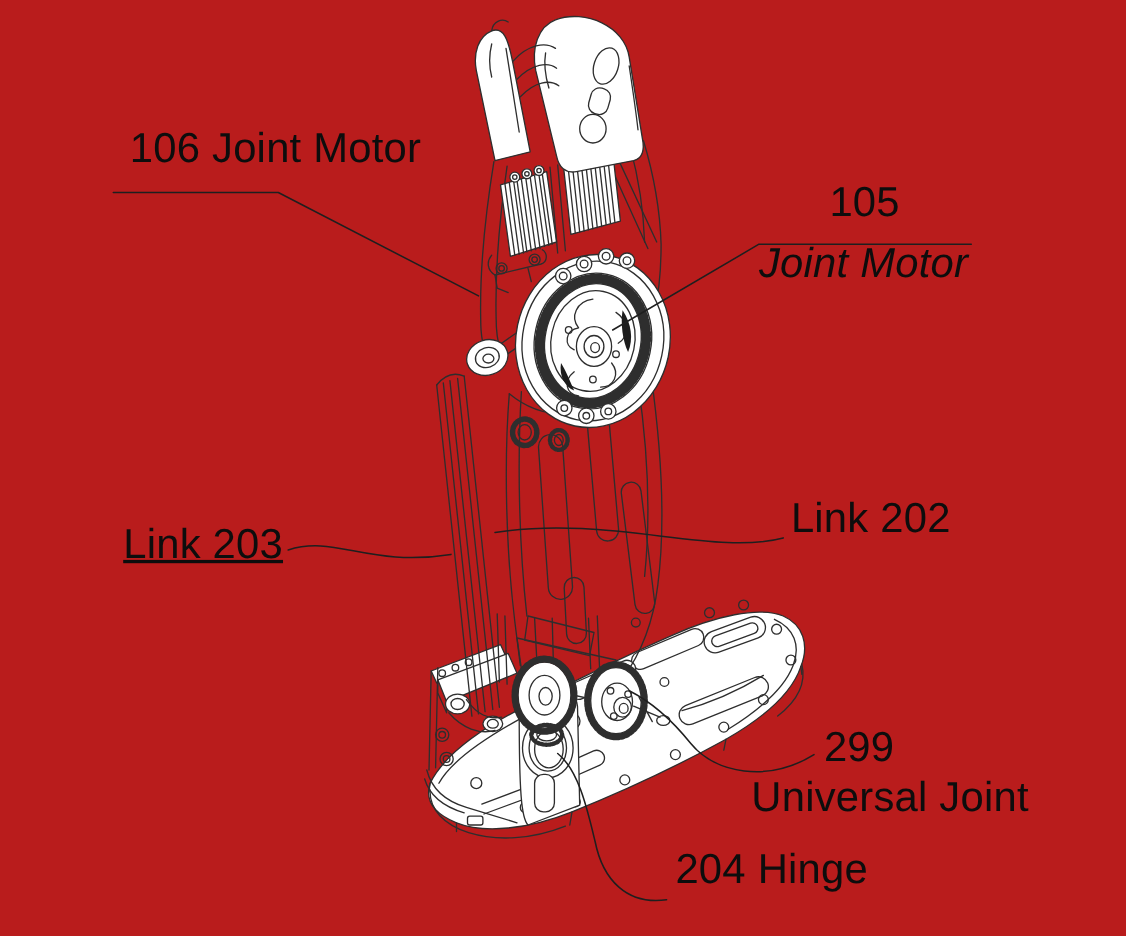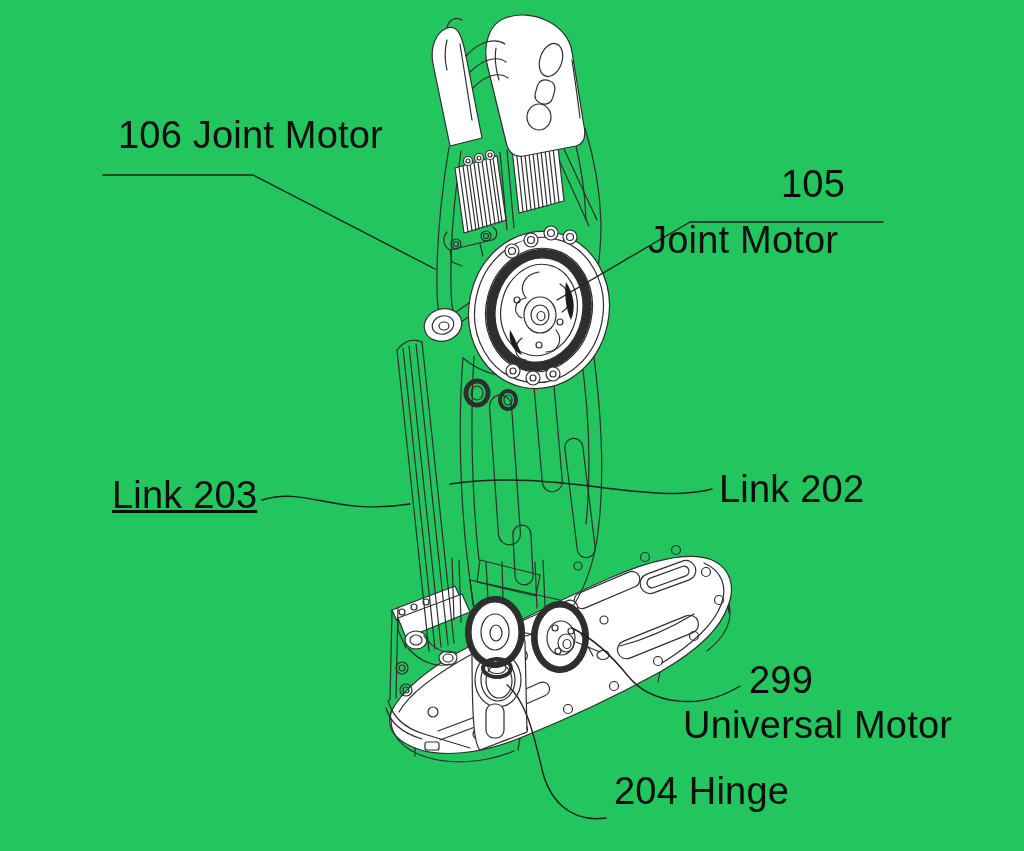--- a/index.html
+++ b/index.html
@@ -1,17 +1,17 @@
 <!DOCTYPE html>
 <html><head>
 <meta charset="utf-8">
 <style>
   html,body{margin:0;padding:0;background:#ffffff;}
   .stage{
-    position:relative;width:1024px;height:851px;background:#22c55e;
+    position:relative;width:1024px;height:851px;background:#b91c1c;
     overflow:hidden;font-family:"Liberation Sans", sans-serif;
   }
   .stage svg{position:absolute;left:0;top:0;}
   .lbl{
     position:absolute;font-size:38px;line-height:1;color:#0d0d0d;
     white-space:nowrap;letter-spacing:0.2px;
   }
 </style>
 </head>
 <body>
@@ -240,24 +240,24 @@
         <path d="M262,500 C305,486 335,516 410,504"></path>
         <path d="M712,489 C648,506 555,468 450,484"></path>
         <path d="M740,686 C698,712 650,703 628,676 C612,656 592,638 572,628"></path>
         <path d="M606,818 C570,823 548,800 541,765 C534,736 526,700 507,685"></path>
       </g>
     </g>
   </svg>
 
   <div class="lbl" style="left:118px;top:116px;">106 Joint Motor</div>
 
-  <div class="lbl" style="left:754px;top:165px;margin-left:27px;">105</div>
-  <div class="lbl" style="left:648px;top:221px;">Joint Motor</div>
+  <div class="lbl" style="left:754px;top:165px;">105</div>
+  <div class="lbl" style="left:690px;top:221px;font-style:italic;">Joint Motor</div>
 
   <div class="lbl" style="left:112px;top:476px;text-decoration:underline;">Link 203</div>
 
-  <div class="lbl" style="left:719px;top:470px;text-align:right;">Link 202</div>
+  <div class="lbl" style="left:719px;top:453px;text-align:right;">Link 202</div>
 
   <div class="lbl" style="left:749px;top:661px;">299</div>
-  <div class="lbl" style="left:683px;top:706px;">Universal Motor</div>
+  <div class="lbl" style="left:683px;top:706px;">Universal Joint</div>
 
   <div class="lbl" style="left:614px;top:772px;">204 Hinge</div>
 </div>
 
 </body></html>

